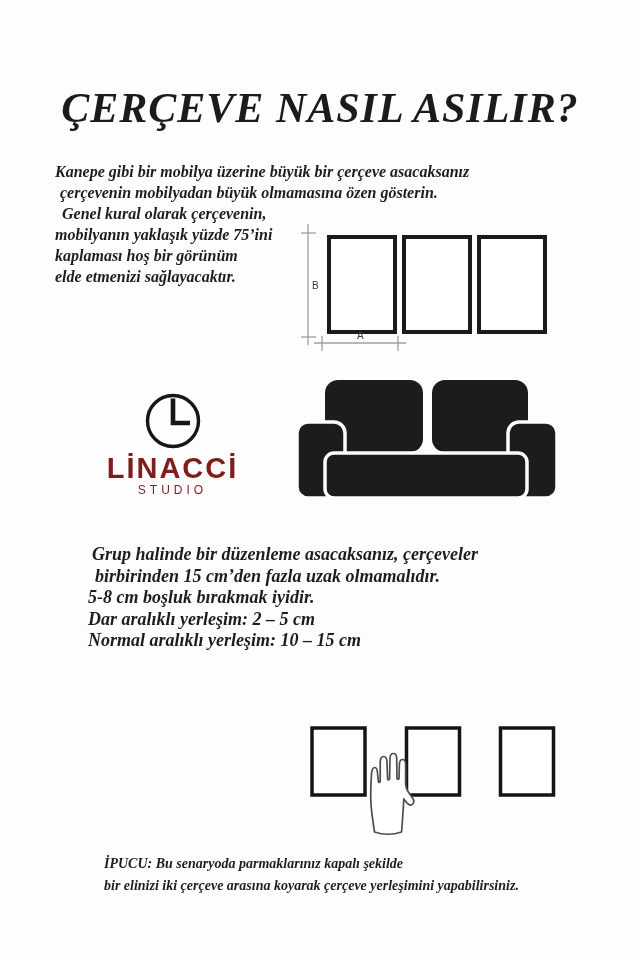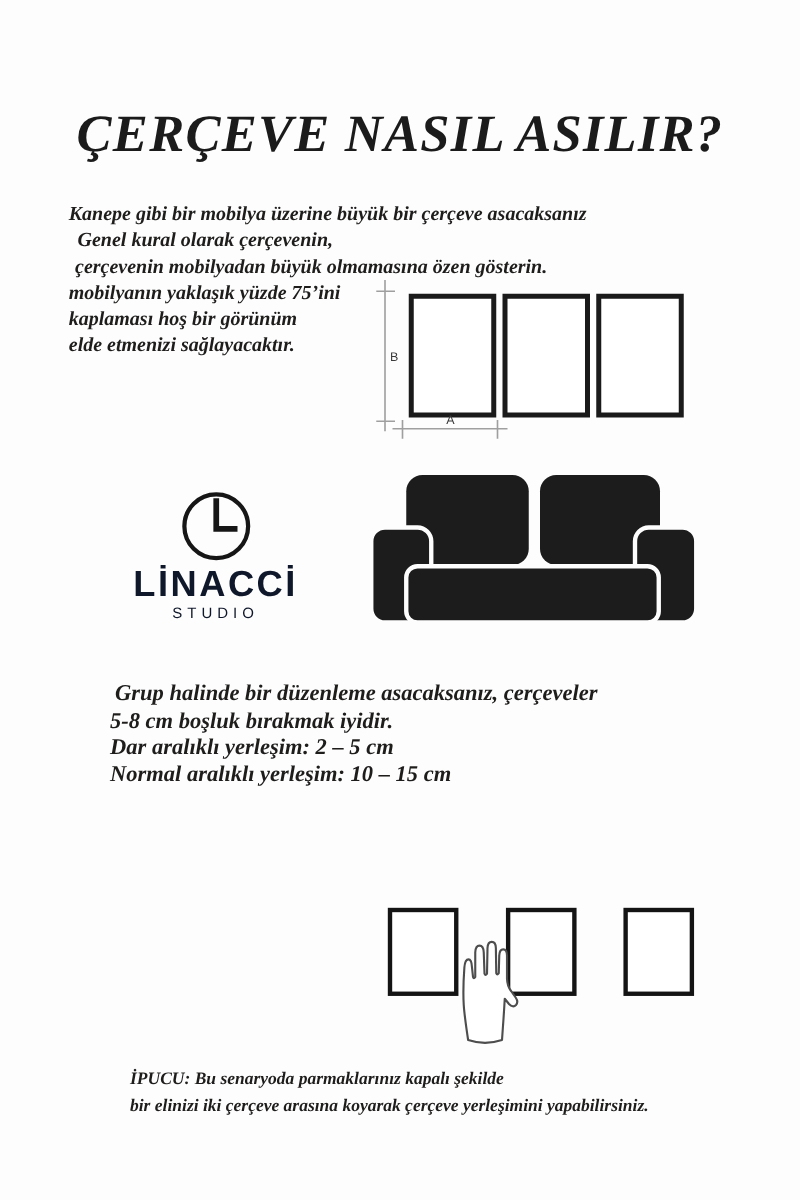--- a/index.html
+++ b/index.html
@@ -34,21 +34,21 @@
 
   .tip{left:104px;top:853px;font-size:14px;line-height:21.5px;}
 
   svg{position:absolute;display:block;}
   .size-diagram{left:300px;top:222px;}
   .sofa{left:295px;top:375px;}
   .hand-diagram{left:305px;top:720px;}
 
   .logo{
     position:absolute;left:95px;top:392px;width:155px;
-    text-align:center;color:#0f172a;
+    text-align:center;color:#7f1d1d;
     font-family:"Liberation Sans", sans-serif;
   }
   .logo .clock{position:static;margin:0 auto;display:block;}
   .brand-name{
     margin-top:4px;
     font-size:29px;font-weight:700;letter-spacing:2px;line-height:28px;
   }
   .brand-subtitle{
     font-size:12px;font-weight:400;letter-spacing:4px;line-height:17px;
   }
@@ -59,22 +59,22 @@
 </style>
 </head>
 <body>
 
 <div class="page">
 
   <div class="title">ÇERÇEVE NASIL ASILIR?</div>
 
   <div class="textblock intro">
     <div class="ln">Kanepe gibi bir mobilya üzerine büyük bir çerçeve asacaksanız</div>
+    <div class="ln ind2">çerçevenin mobilyadan büyük olmamasına özen gösterin.</div>
     <div class="ln ind3">Genel kural olarak çerçevenin,</div>
-    <div class="ln ind2">çerçevenin mobilyadan büyük olmamasına özen gösterin.</div>
     <div class="ln">mobilyanın yaklaşık yüzde 75’ini</div>
     <div class="ln">kaplaması hoş bir görünüm</div>
     <div class="ln">elde etmenizi sağlayacaktır.</div>
   </div>
 
   <svg class="size-diagram" width="256" height="134" viewBox="0 0 256 134">
     <g stroke="#9f9f9f" stroke-width="1.3">
       <line x1="8" y1="2" x2="8" y2="123"></line>
       <line x1="1" y1="11" x2="16" y2="11"></line>
       <line x1="1" y1="115" x2="16" y2="115"></line>
@@ -105,20 +105,21 @@
       <rect x="30" y="5" width="98" height="72" rx="13"></rect>
       <rect x="137" y="5" width="96" height="72" rx="13"></rect>
       <rect x="2" y="47" width="48" height="76" rx="11" stroke="#fdfdfd" stroke-width="3.5"></rect>
       <rect x="213" y="47" width="49" height="76" rx="11" stroke="#fdfdfd" stroke-width="3.5"></rect>
       <rect x="30" y="78" width="202" height="45" rx="9" stroke="#fdfdfd" stroke-width="3.5"></rect>
     </g>
   </svg>
 
   <div class="textblock rules">
     <div class="ln ind1">Grup halinde bir düzenleme asacaksanız, çerçeveler</div>
+    <div class="ln ind2">birbirinden 15 cm’den fazla uzak olmamalıdır.</div>
     <div class="ln">5-8 cm boşluk bırakmak iyidir.</div>
     <div class="ln">Dar aralıklı yerleşim: 2 – 5 cm</div>
     <div class="ln">Normal aralıklı yerleşim: 10 – 15 cm</div>
   </div>
 
   <svg class="hand-diagram" width="260" height="122" viewBox="0 0 260 122">
     <rect x="7" y="8" width="53" height="67" fill="#ffffff" stroke="#141414" stroke-width="3.5"></rect>
     <rect x="101.5" y="8" width="53" height="67" fill="#ffffff" stroke="#141414" stroke-width="3.5"></rect>
     <rect x="195.5" y="8" width="53" height="67" fill="#ffffff" stroke="#141414" stroke-width="3.5"></rect>
     <path d="M 69.5 112

